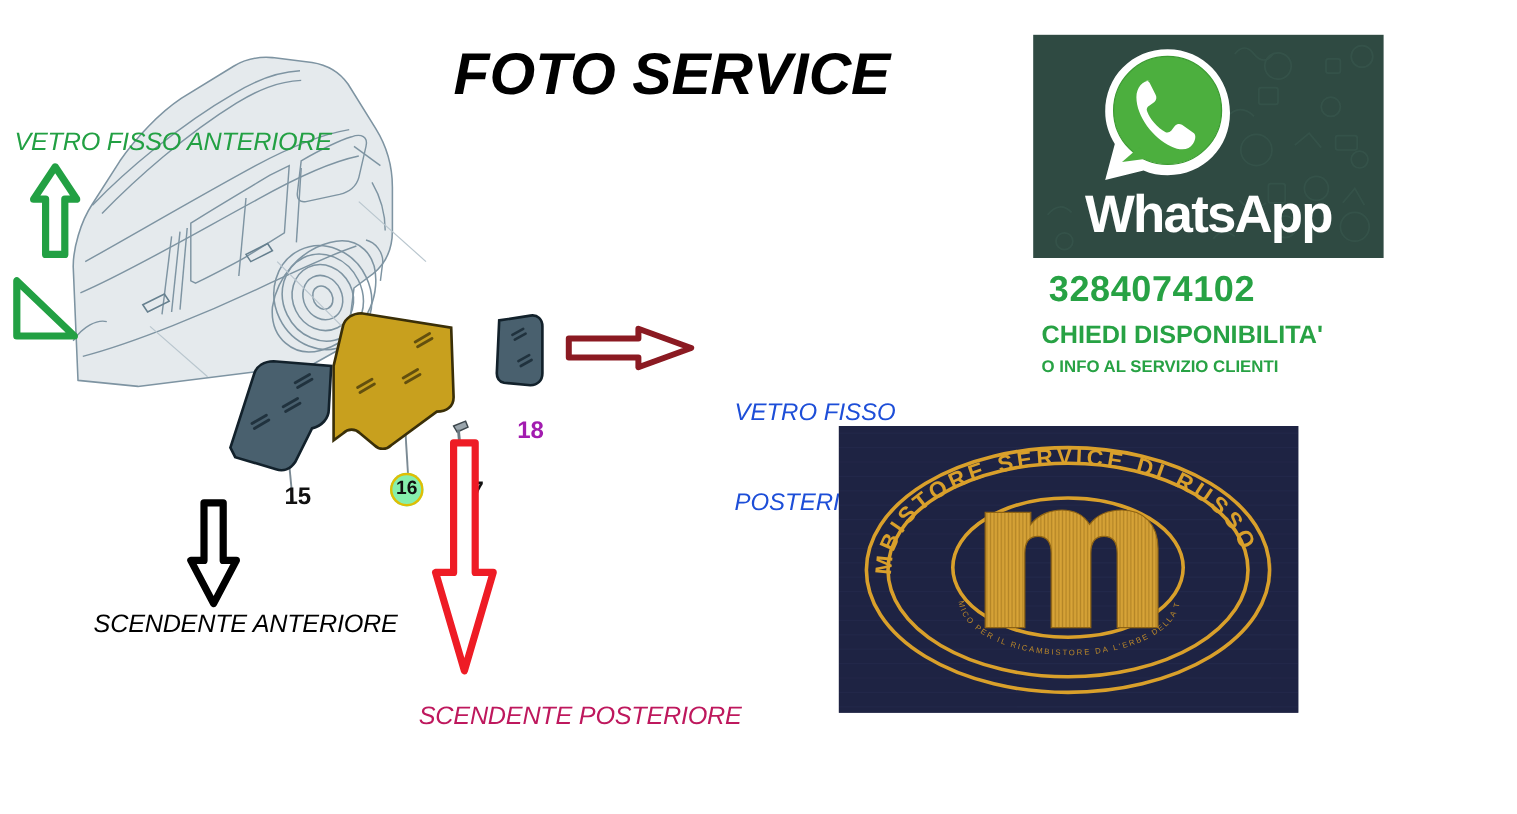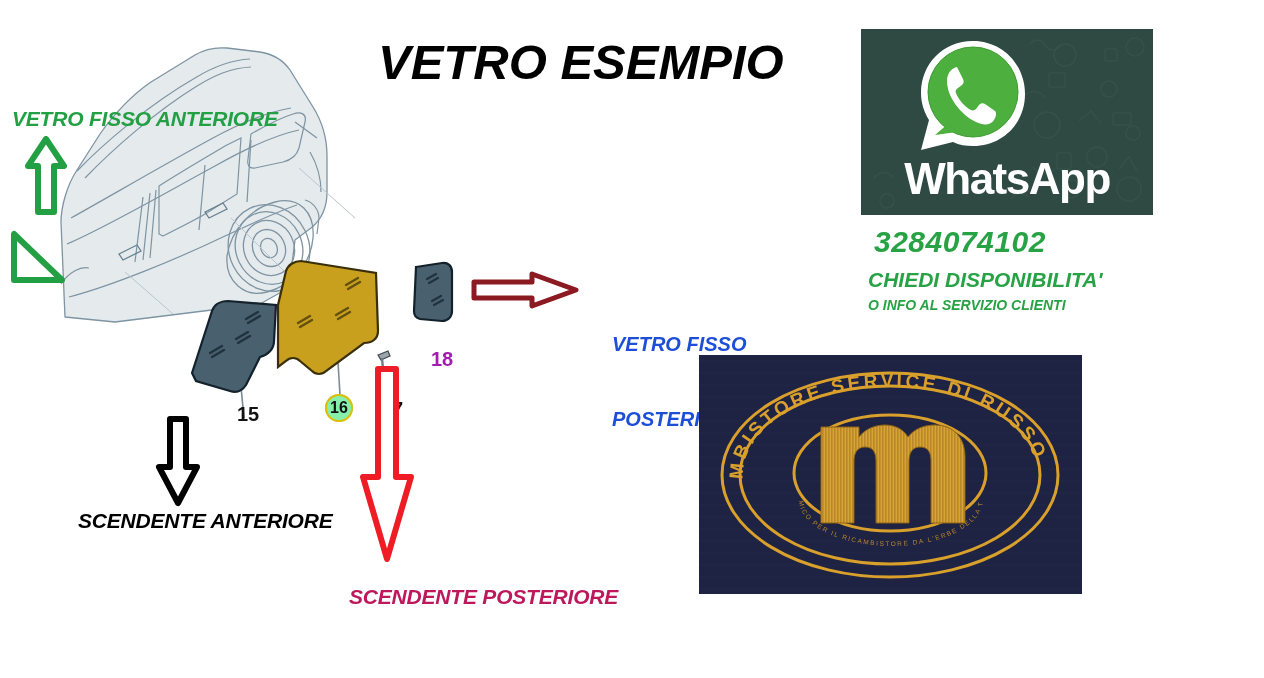--- a/index.html
+++ b/index.html
@@ -11,21 +11,21 @@
   #title{left:378px;top:34px;width:430px;font-size:49px;font-weight:bold;
          font-style:italic;color:#000;letter-spacing:0px;white-space:nowrap;}
 
   
   #car-wrap{left:55px;top:22px;width:350px;height:320px;}
 
   
   #parts-wrap{left:150px;top:245px;width:330px;height:190px;}
 
   
-  .lbl{font-weight:bold;font-style:italic;white-space:pre;}
+  .lbl{font-weight:normal;font-style:italic;white-space:pre;}
   #lbl-vfa{left:12px;top:107px;font-size:21px;color:#22a043;letter-spacing:-.2px;}
   #lbl-sa{left:78px;top:509px;font-size:21px;color:#000;letter-spacing:-.2px;}
   #lbl-sp{left:349px;top:585px;font-size:21px;color:#be185d;letter-spacing:-.2px;}
   #lbl-vfp{left:612px;top:282px;font-size:20px;color:#1d4ed8;line-height:25px;}
 
   
   #arw-green-up{left:25px;top:136px;}
   #arw-green-tri{left:8px;top:228px;}
   #arw-black-down{left:155px;top:415px;}
   #arw-red-down{left:358px;top:365px;}
@@ -34,32 +34,32 @@
   
   #wa-banner{left:861px;top:29px;width:292px;height:186px;
              background:#2f4a42;overflow:hidden;text-align:center;}
   #wa-pattern{position:absolute;inset:0;opacity:.5;}
   #wa-logo{position:absolute;left:54px;top:8px;width:116px;height:120px;}
   #wa-word{position:absolute;left:26px;top:125px;width:240px;
            font-size:44px;font-weight:bold;color:#fff;letter-spacing:-1.5px;
            font-family:"Liberation Sans",sans-serif;}
 
   
-  .green-txt{color:#27a244;font-weight:bold;font-style:italic;white-space:nowrap;}
+  .green-txt{color:#27a244;font-weight:bold;white-space:nowrap;}
   #wa-phone{left:874px;top:225px;font-size:30px;letter-spacing:.5px;}
   #wa-l1{left:868px;top:268px;font-size:21px;}
   #wa-l2{left:868px;top:297px;font-size:14px;}
 
   
   #shop-logo{left:699px;top:355px;width:383px;height:239px;background:#1e2343;overflow:hidden;}
 </style>
 </head>
 <body>
 
-<div class="abs" id="title">VETRO ESEMPIO</div>
+<div class="abs" id="title">FOTO SERVICE</div>
 
 <div class="abs" id="car-wrap">
   <svg width="350" height="320" viewBox="0 0 350 320">
     <g fill="#cfd8de" fill-opacity="0.55" stroke="#7e94a2" stroke-width="1.3" stroke-linejoin="round">
 
       <path d="M10 295 L6 200 C6 185 12 163 22 148 L45 112 C58 93 78 72 96 60 L140 33
                C150 27 160 25 172 26 L205 30 C218 32 228 38 235 48 L258 85
                C268 101 272 118 272 134 L272 170 C272 186 266 198 256 206
                L240 218 L236 250 L230 268 L205 282 L60 300 Z"></path>
     </g>

